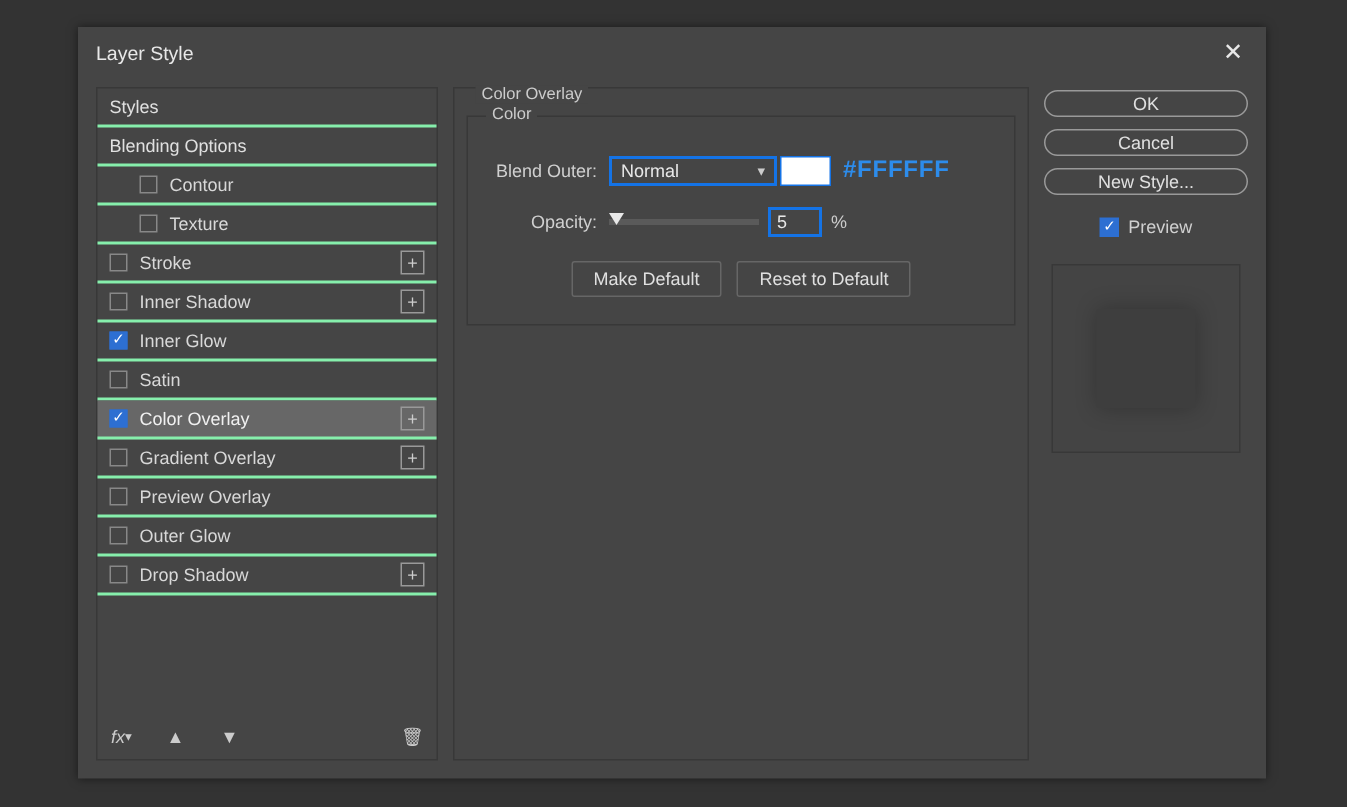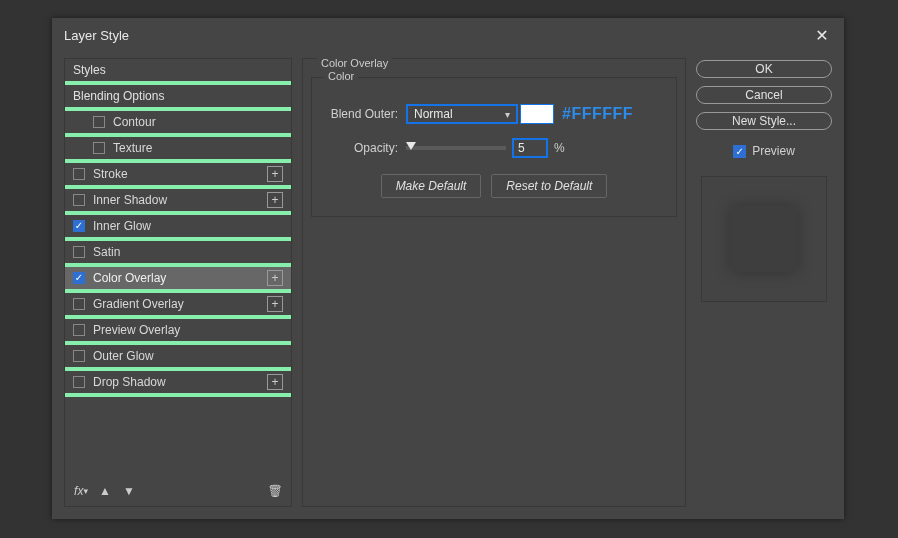--- a/index.html
+++ b/index.html
@@ -49,21 +49,21 @@
     border:1px solid #383838;
     background:#454545;
     display:flex;
     flex-direction:column;
     position:relative;
   }
   .left .style-row {
     height:26px;
     display:flex;
     align-items:center;
-    border-bottom:4px solid #86efac;
+    border-bottom:2px solid #86efac;
     padding:0 8px;
     color:#d8d8d8;
     cursor:default;
   }
   .left .style-row.header {
     color:#e0e0e0;
   }
   .left .style-row.indent { padding-left:28px; }
   .left .style-row .chk {
     width:12px;height:12px;
@@ -92,21 +92,21 @@
   .left .style-row.selected {
     background:#676767;
     color:#f0f0f0;
   }
   .left .footer {
     margin-top:auto;
     height:30px;
     display:flex;
     align-items:center;
     padding:0 8px;
-    gap:8px;
+    gap:20px;
   }
   .left .footer .ico {
     width:16px;height:16px;
     display:flex;align-items:center;justify-content:center;
     color:#ccc; cursor:pointer;
   }
   .left .footer .spacer{flex:1;}
   
   .center {
     flex:1;
@@ -190,21 +190,21 @@
     display:flex;justify-content:center;gap:10px;margin-top:14px;
   }
   .btn{
     border:1px solid #666;
     background:#454545;
     color:#e0e0e0;
     height:24px;
     padding:0 14px;
     border-radius:2px;
     cursor:pointer;
-    display:flex;align-items:center;font-style:italic;
+    display:flex;align-items:center;
   }
   
   .right{
     width:136px;
     display:flex;flex-direction:column;
     gap:8px;
     padding-top:2px;
   }
   .pill{
     height:18px;

